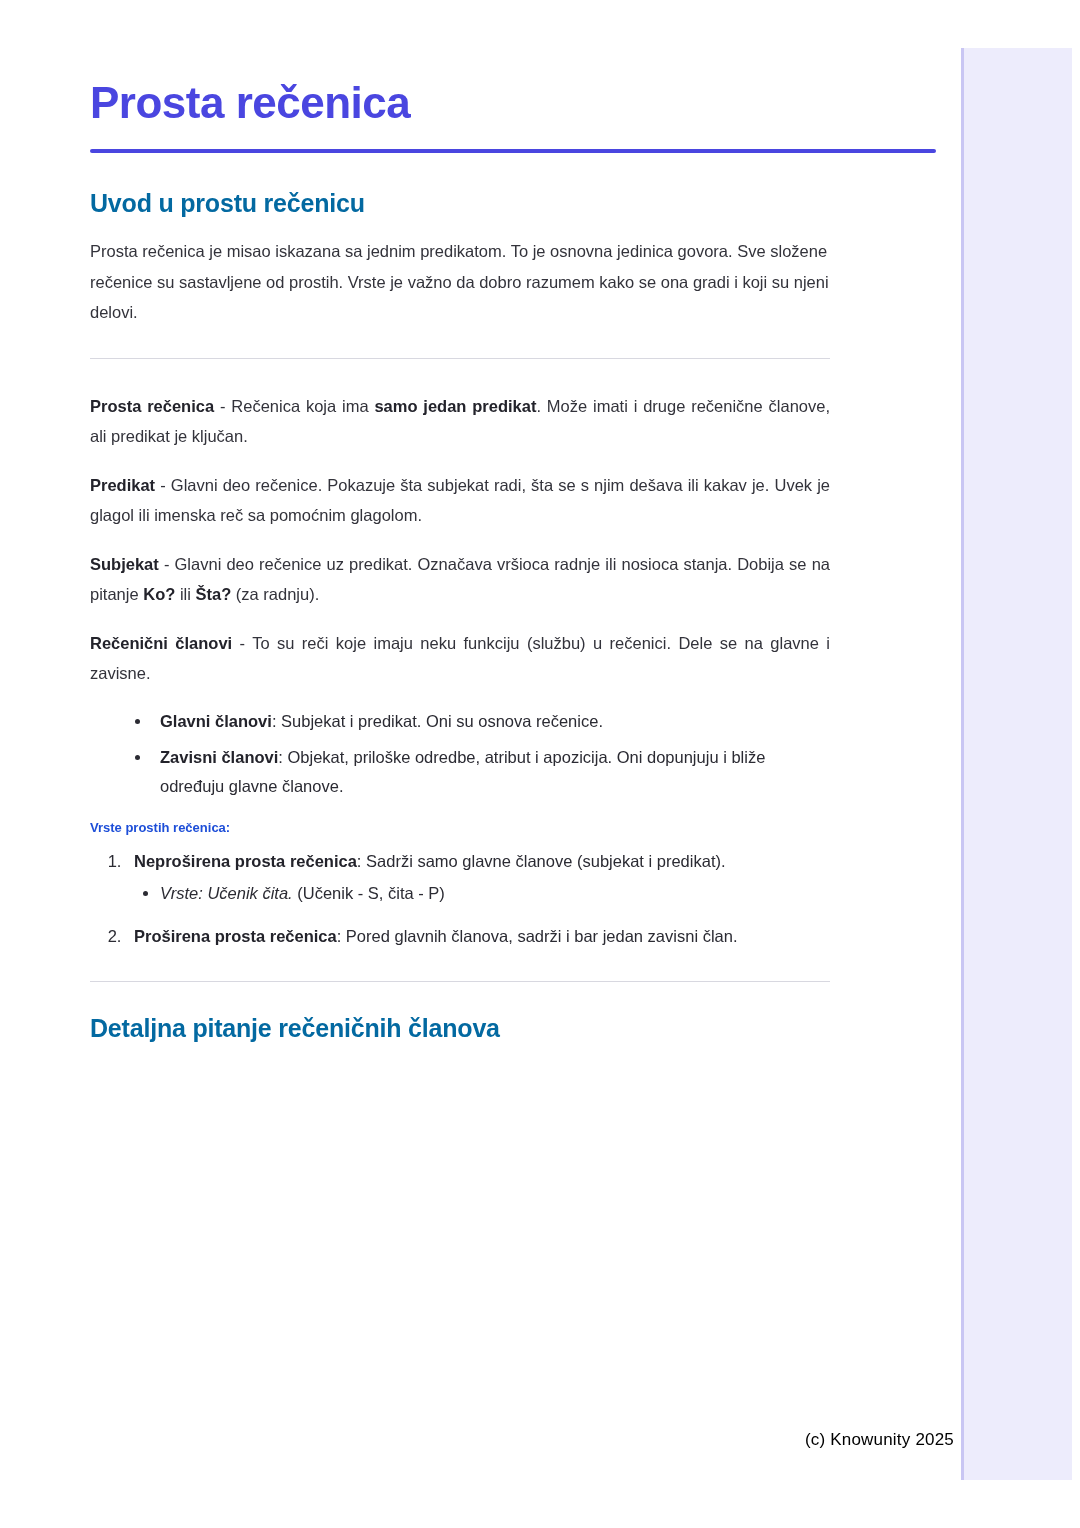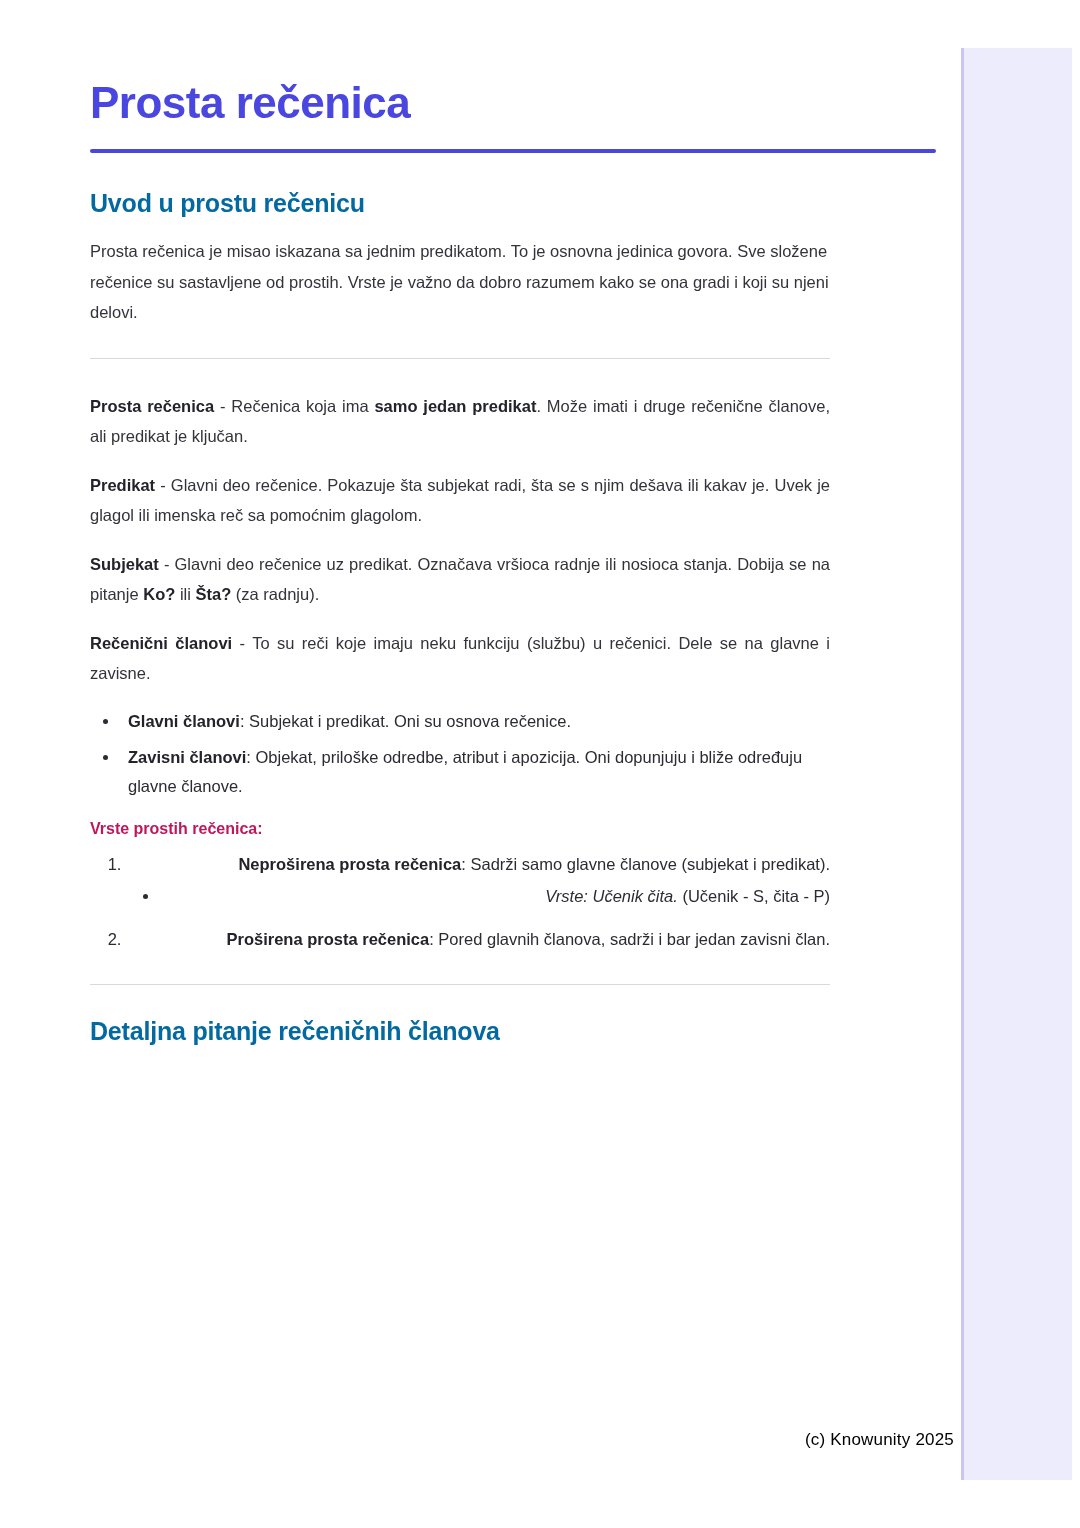--- a/index.html
+++ b/index.html
@@ -84,46 +84,46 @@
   b, strong { font-weight: 700; color: #23232b; }
   ul.bullets {
     margin: 4px 0 16px 0;
     padding-left: 30px;
   }
   ul.bullets > li {
     font-size: 16.5px;
     line-height: 1.8;
     margin-bottom: 6px;
     padding-left: 8px;
+    margin-left: 32px;
   }
   ol.numbers {
     margin: 4px 0 10px 0;
     padding-left: 36px;
-    text-align: right;
   }
   ol.numbers > li {
     font-size: 16.5px;
     line-height: 1.8;
     margin-bottom: 4px;
     padding-left: 8px;
   }
   ol.numbers ul.sub {
     margin: 2px 0 14px 0;
     padding-left: 26px;
     list-style: disc;
   }
   ol.numbers ul.sub li {
     font-size: 16.5px;
     line-height: 1.75;
   }
   .italic { font-style: italic; }
   p.subhead {
-    font-size: 16px;
+    font-size: 13px;
     font-weight: 700;
-    color: #be185d;
+    color: #1d4ed8;
     margin: 18px 0 12px 0;
   }
   .footer {
     position: absolute;
     right: 118px;
     bottom: 78px;
     font-size: 17px;
     color: #000000;
     letter-spacing: 0.2px;
   }

